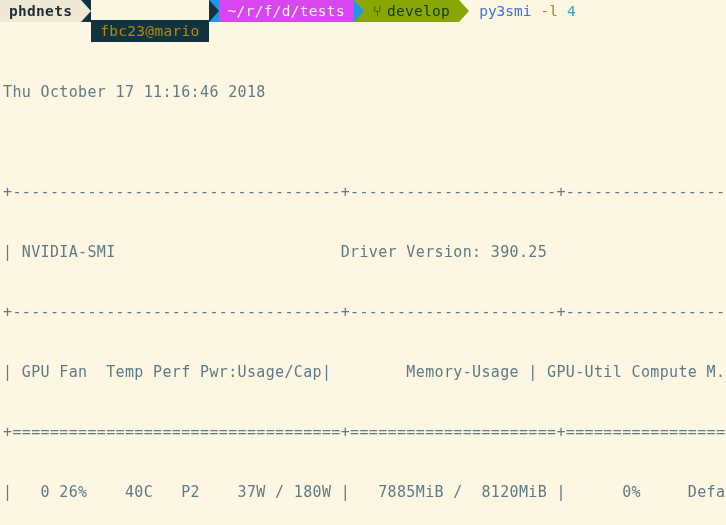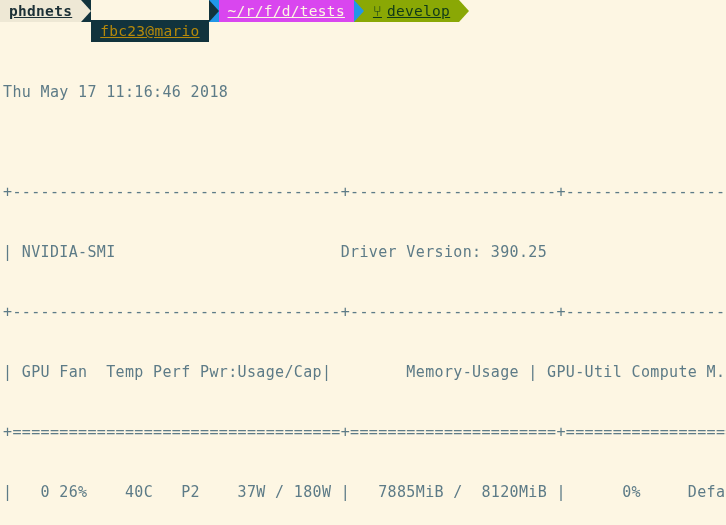--- a/index.html
+++ b/index.html
@@ -28,21 +28,20 @@
     font-size: 14.5px;
     line-height: 22px;
     white-space: pre;
   }
   .seg {
     display: flex;
     align-items: center;
     padding: 0 9px;
     height: 22px;
     letter-spacing: 0.3px;
-    text-decoration: underline;
   }
   .seg-host     { background: #eee8d5; color: #1c3036; font-weight: bold; }
   .seg-user     { background: #11333d; color: #b5890b; margin-top: 20px; }
   .seg-path     { background: #d946ef; color: #fdf6e3; }
   .seg-branch   { background: #8aa805; color: #0f3a18; }
   .arrow {
     width: 0; height: 0;
     border-top: 11px solid transparent;
     border-bottom: 11px solid transparent;
     border-left: 10px solid transparent;
@@ -83,25 +82,30 @@
 
   <div class="prompt-line">
     <div class="seg seg-host"><span>phdnets</span></div>
     <div class="arrow a1"></div>
     <div class="seg seg-user"><span>fbc23@mario</span></div>
     <div class="arrow a2"></div>
     <div class="seg seg-path"><span>~/r/f/d/tests</span></div>
     <div class="arrow a3"></div>
     <div class="seg seg-branch"><span class="branch-glyph">⑂</span><span>develop</span></div>
     <div class="arrow a4"></div>
+    <div class="cmd">
+      <span class="cmd-name">py3smi</span>
+      <span class="cmd-flag">-l</span>
+      <span class="cmd-arg">4</span>
+    </div>
   </div>
 
   <div class="out">
 
-    <div class="line">Thu May 17 11:16:46 2018</div>
+    <div class="line">Thu October 17 11:16:46 2018</div>
 
     
     <div class="line">+-----------------------------------+----------------------+----------------------+</div>
     <div class="line">| NVIDIA-SMI                        Driver Version: 390.25                       |</div>
     <div class="line">+-----------------------------------+----------------------+----------------------+</div>
     <div class="line">| GPU Fan  Temp Perf Pwr:Usage/Cap|        Memory-Usage | GPU-Util Compute M. |</div>
     <div class="line">+===================================+======================+======================+</div>
     <div class="line">|   0 26%    40C   P2    37W / 180W |   7885MiB /  8120MiB |      0%     Default |</div>
     
     

